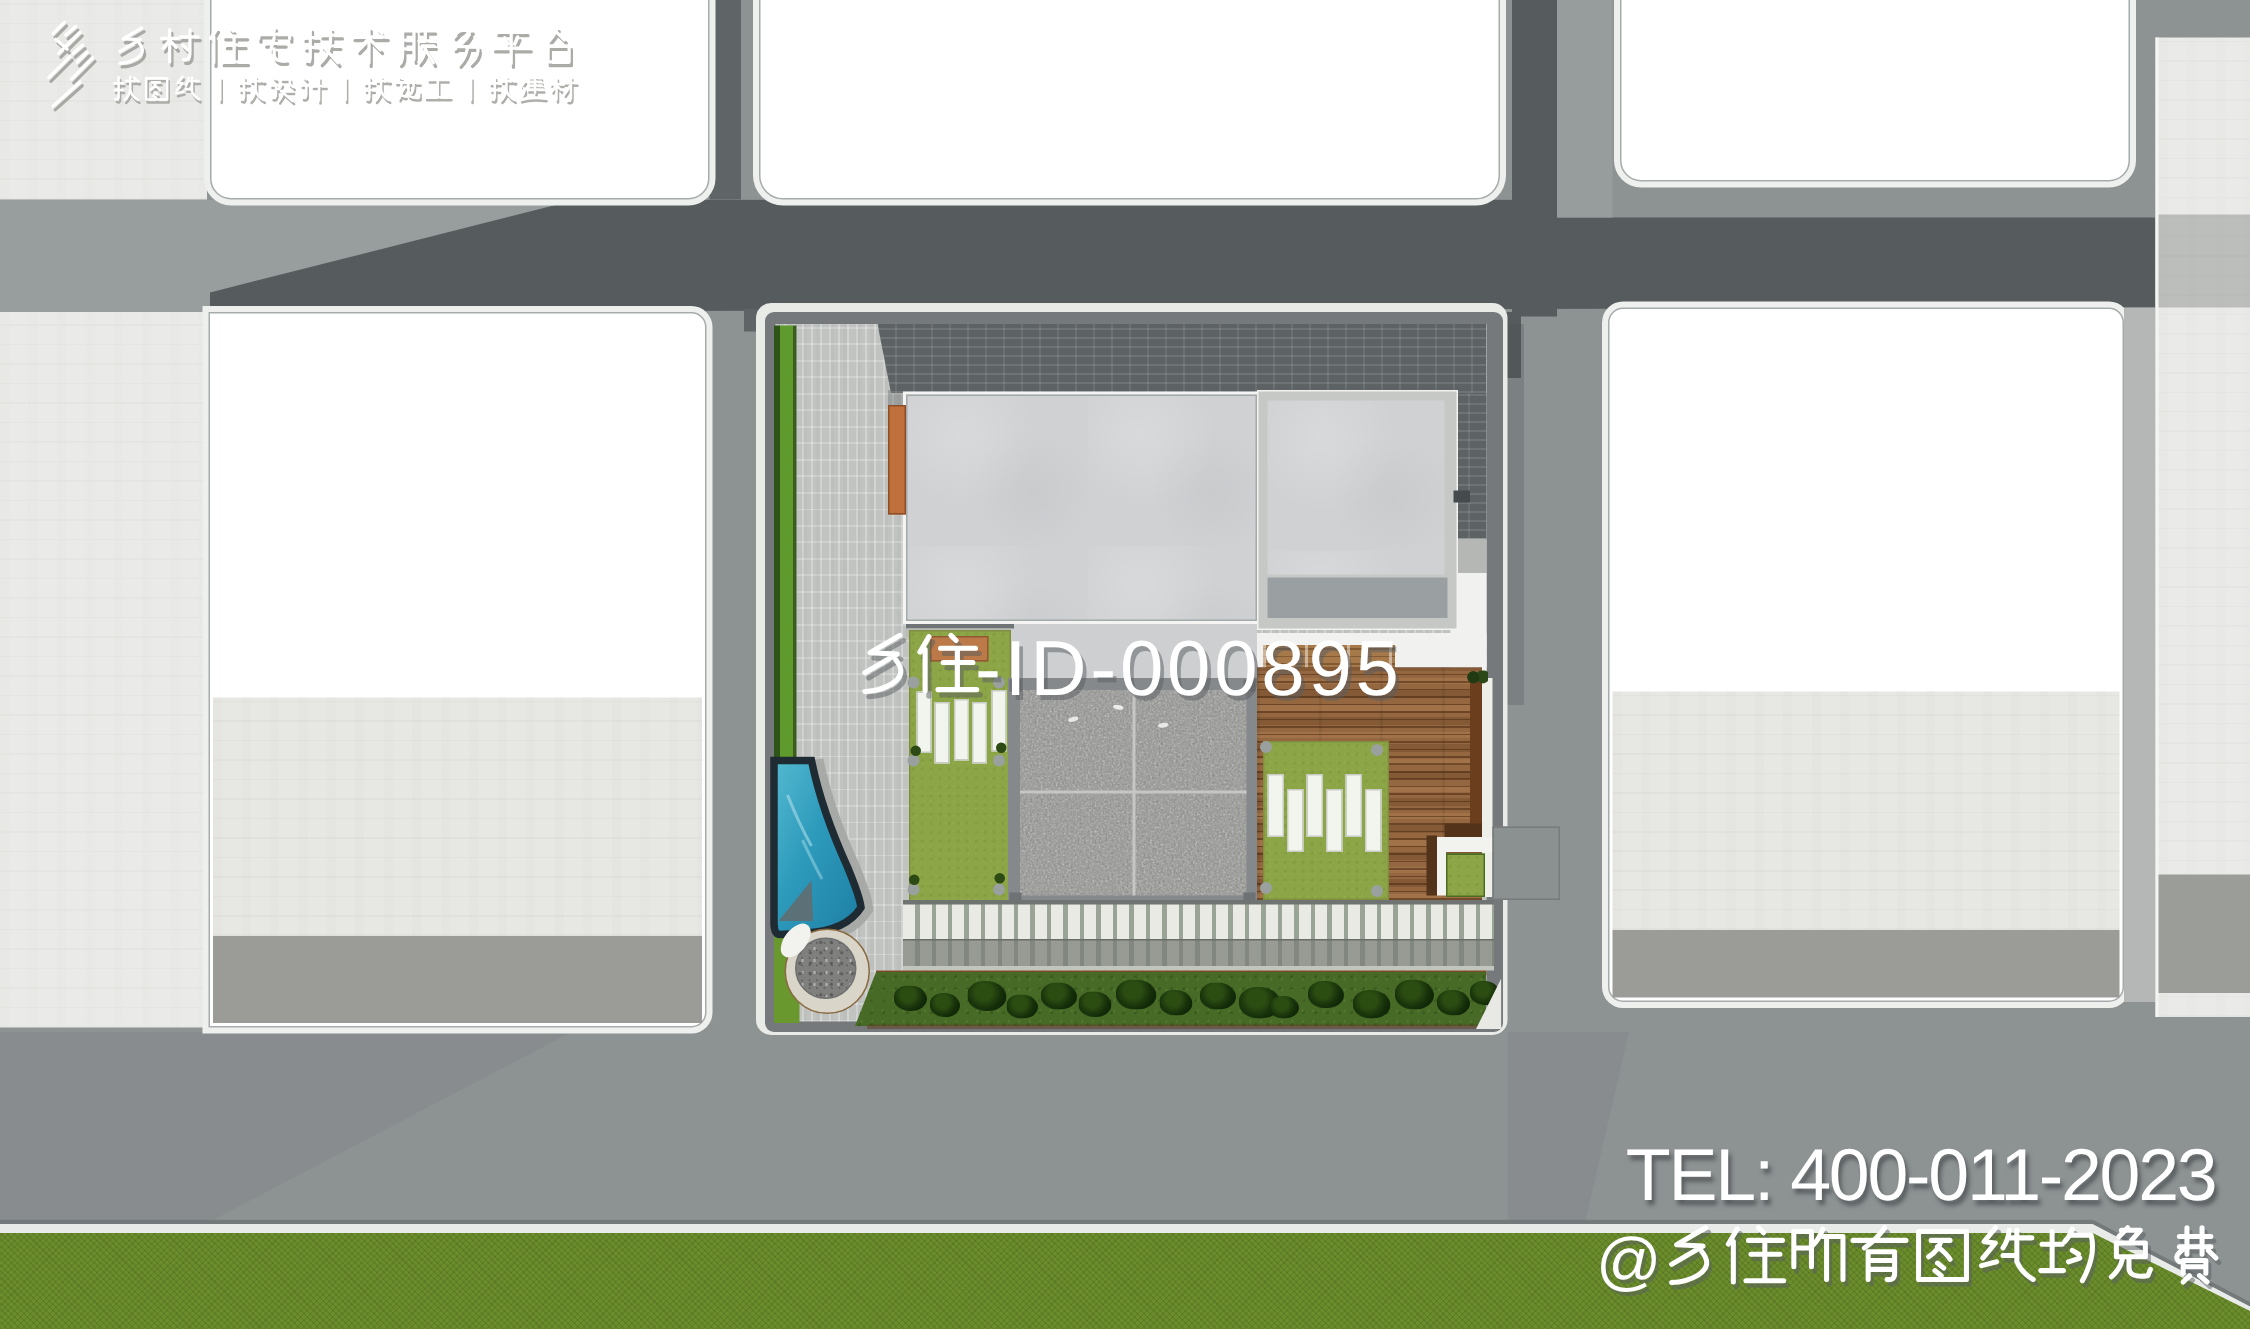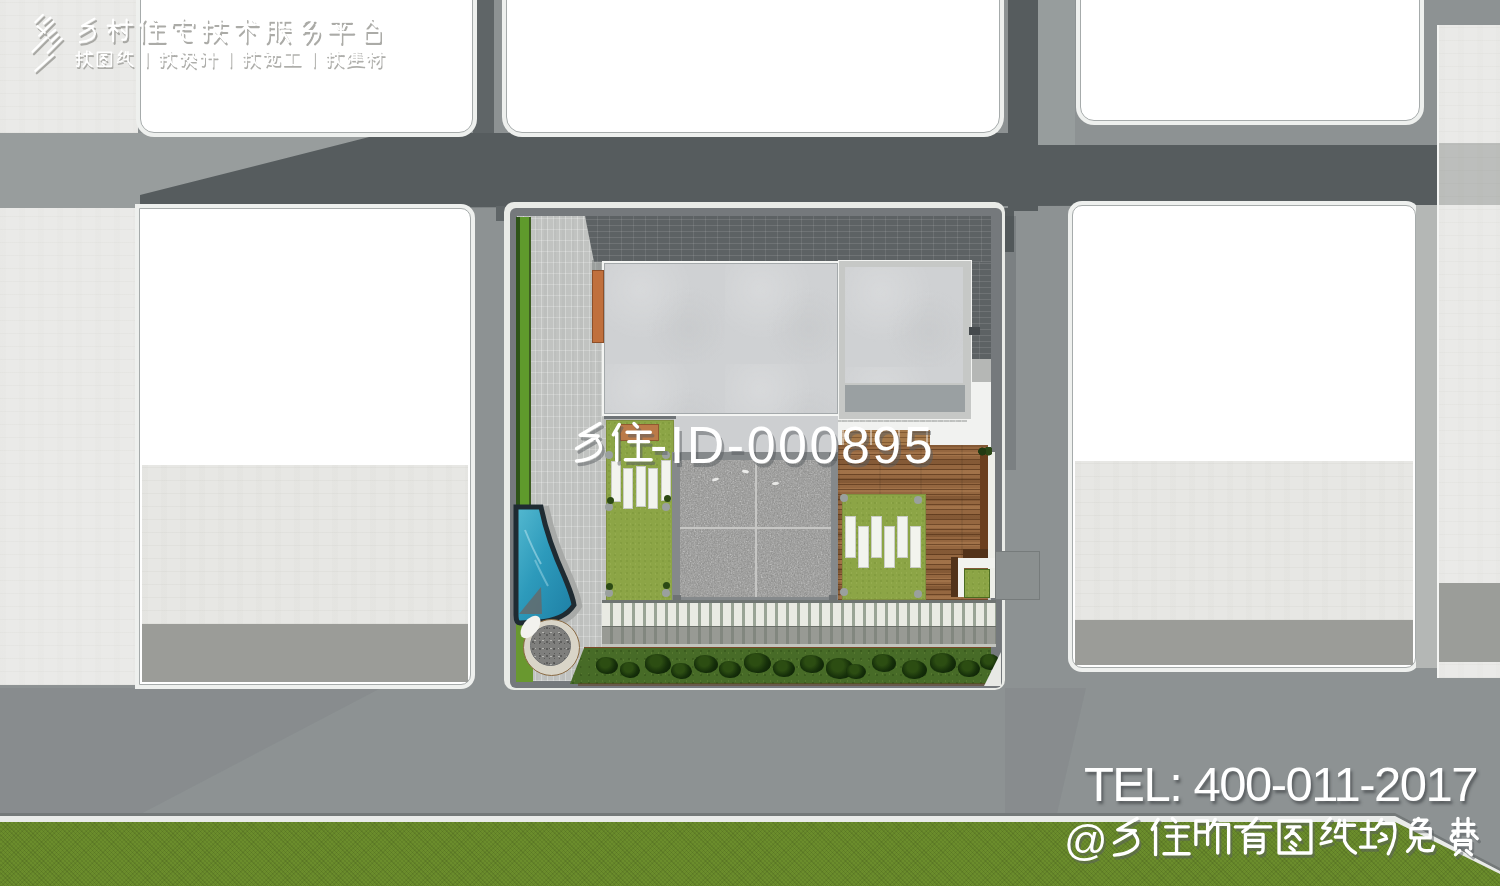--- a/index.html
+++ b/index.html
@@ -455,21 +455,21 @@
     <use href="#h-zhao" transform="translate(222.2,42) scale(0.185)"></use>
     <use href="#h-shi1" transform="translate(242.4,42) scale(0.185)"></use>
     <use href="#h-gong" transform="translate(262.6,42) scale(0.185)"></use>
     <use href="#h-sep" transform="translate(284.8,42) scale(0.185)"></use>
     <use href="#h-zhao" transform="translate(305.8,42) scale(0.185)"></use>
     <use href="#h-jian4" transform="translate(326,42) scale(0.185)"></use>
     <use href="#h-cai2" transform="translate(346.2,42) scale(0.185)"></use>
   </g>
 </svg>
 
-<div class="abs wtxt" style="right:23px;top:756px;font-size:49px;letter-spacing:-1.5px;">TEL: 400-011-2017</div>
+<div class="abs wtxt" style="right:23px;top:756px;font-size:49px;letter-spacing:-1.5px;">TEL: 400-011-2023</div>
 
 <svg class="abs" style="left:1050px;top:808px;" width="450" height="64" viewBox="0 0 450 64">
   <g stroke="#5a5f62" stroke-width="8" opacity="0.5" stroke-linecap="round" stroke-linejoin="round" transform="translate(2,3)">
     <text x="14" y="47" font-size="43" fill="#5a5f62" stroke="none" font-family="Liberation Sans, sans-serif">@</text>
     <use href="#h-xiang" transform="translate(56,8) scale(0.42)"></use>
     <use href="#h-zhu" transform="translate(98,8) scale(0.42)"></use>
     <use href="#h-suo3" transform="translate(140,8) scale(0.42)"></use>
     <use href="#h-you3" transform="translate(182,8) scale(0.42)"></use>
     <use href="#h-tu2" transform="translate(224,8) scale(0.42)"></use>
     <use href="#h-zhi3" transform="translate(266,8) scale(0.42)"></use>

